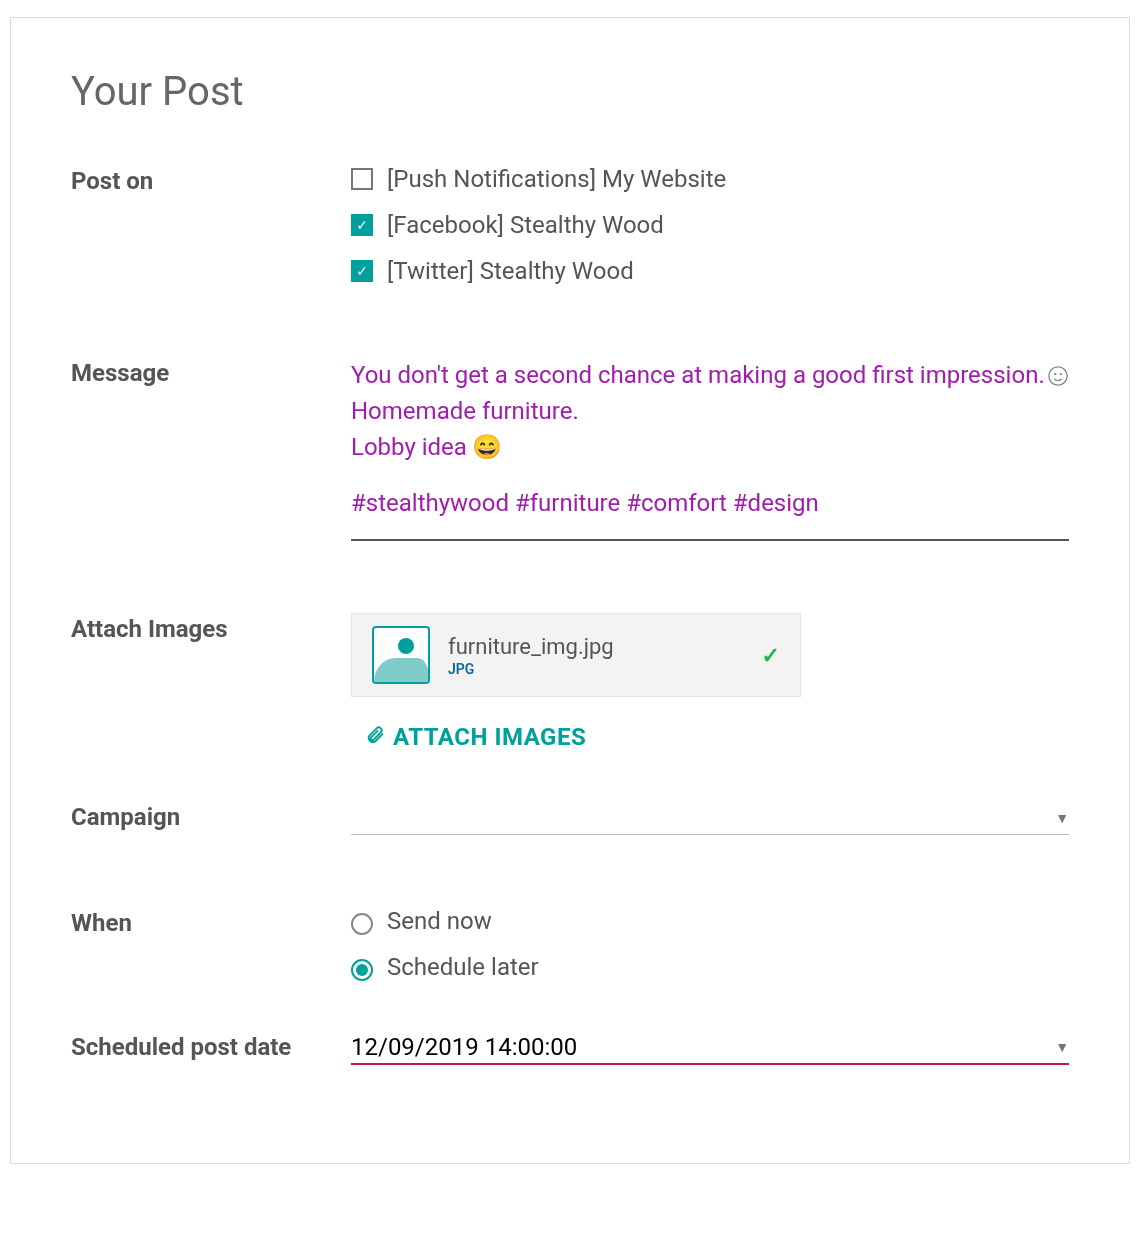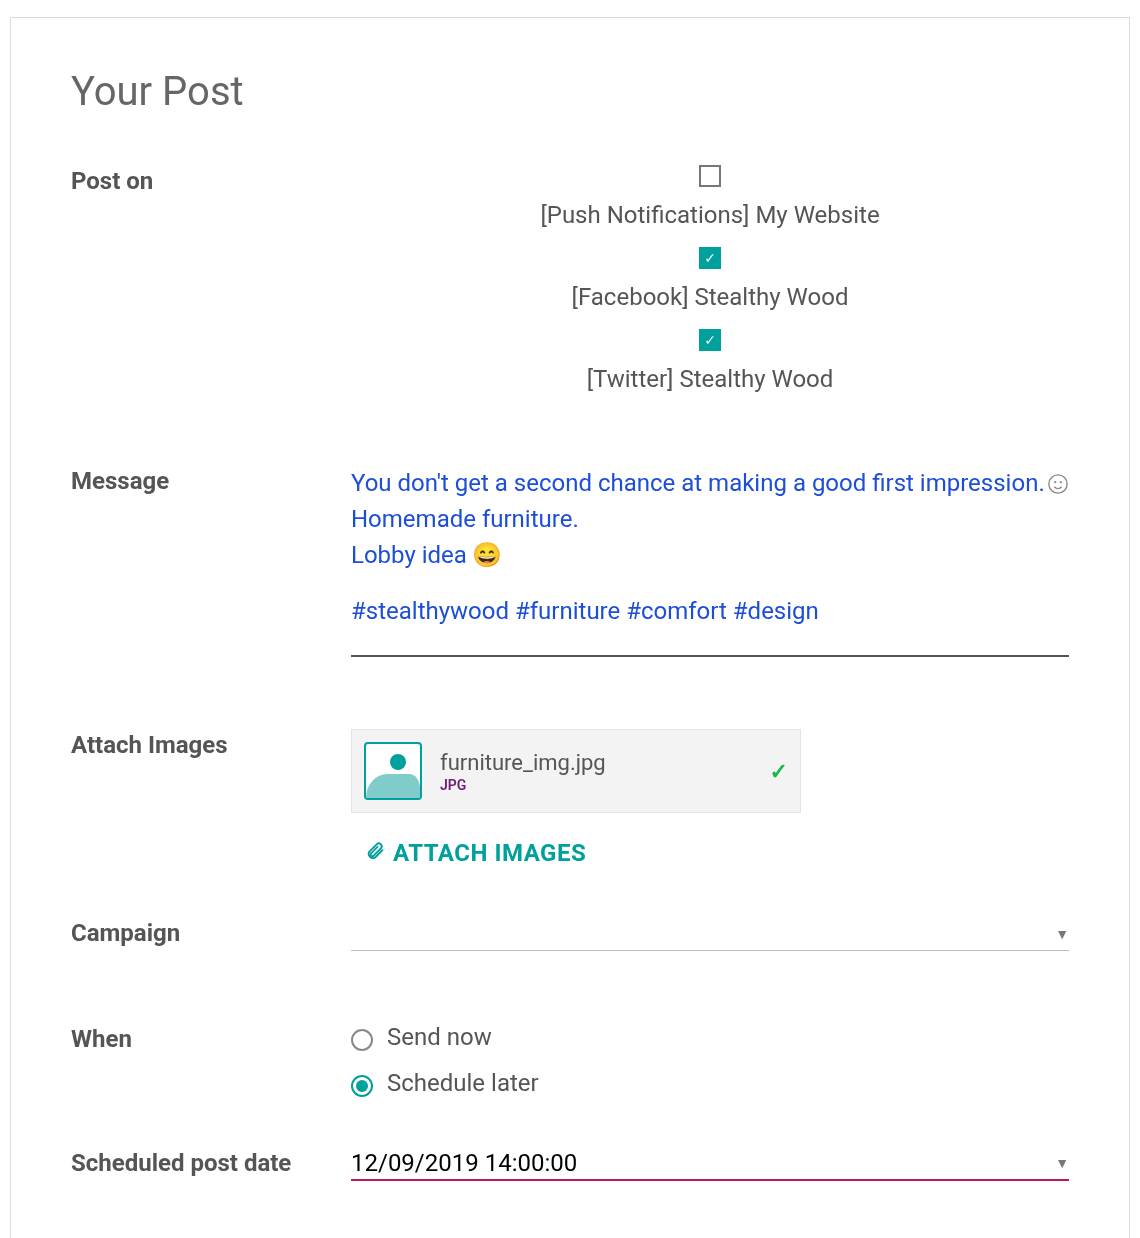--- a/index.html
+++ b/index.html
@@ -40,58 +40,57 @@
     flex: 1;
     position: relative;
   }
   .check-line {
     display: flex;
     align-items: center;
     gap: 14px;
     margin-bottom: 18px;
     font-size: 24px;
     color: #555;
-    flex-direction: column;
   }
   .check-line:last-child { margin-bottom: 0; }
   .checkbox {
     width: 22px;
     height: 22px;
     border: 2px solid #777;
     display: flex;
     align-items: center;
     justify-content: center;
     flex-shrink: 0;
   }
   .checkbox.checked {
     background: #00a09d;
     border-color: #00a09d;
     color: #fff;
     font-size: 14px;
     line-height: 1;
   }
   .message-box {
     font-size: 24px;
-    color: #1d4ed8;
+    color: #a21caf;
     line-height: 1.5;
     border-bottom: 2px solid #555;
-    padding-bottom: 26px;
+    padding-bottom: 18px;
   }
   .message-main { margin-bottom: 20px; white-space: pre-wrap; }
   .emoji-picker {
     position: absolute;
     right: 0;
     top: 8px;
     color: #888;
     font-size: 22px;
   }
   .attachment-card {
     background: #f3f3f3;
     border: 1px solid #e5e5e5;
-    padding: 12px 12px;
+    padding: 12px 20px;
     display: flex;
     align-items: center;
     gap: 18px;
     width: 450px;
   }
   .thumb {
     width: 58px;
     height: 58px;
     border: 2px solid #00a09d;
     border-radius: 4px;
@@ -113,21 +112,21 @@
     bottom: 0;
     left: 0;
     width: 100%;
     height: 24px;
     background: #7fccca;
     border-top-left-radius: 40% 100%;
     border-top-right-radius: 20% 60%;
   }
   .file-meta { flex: 1; }
   .file-name { font-size: 22px; color: #555; }
-  .file-type { font-size: 14px; color: #701a75; font-weight: 600; margin-top: 2px; }
+  .file-type { font-size: 14px; color: #0369a1; font-weight: 600; margin-top: 2px; }
   .file-check { color: #1bb552; font-size: 22px; font-weight: 700; }
   .attach-link {
     margin-top: 26px;
     color: #00a09d;
     font-size: 24px;
     font-weight: 700;
     letter-spacing: 0.5px;
     display: flex;
     align-items: center;
     gap: 8px;

